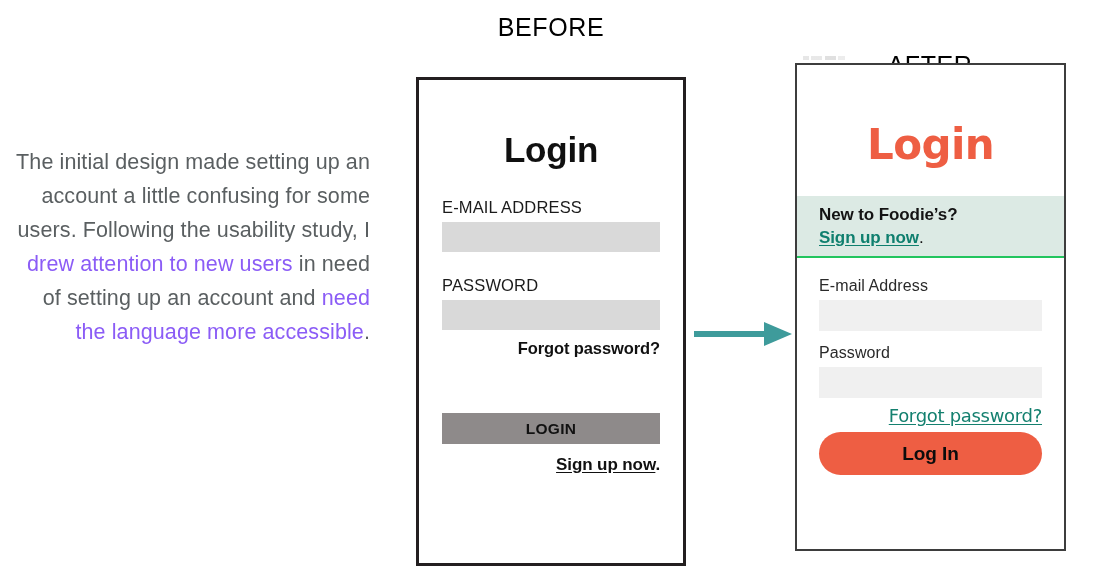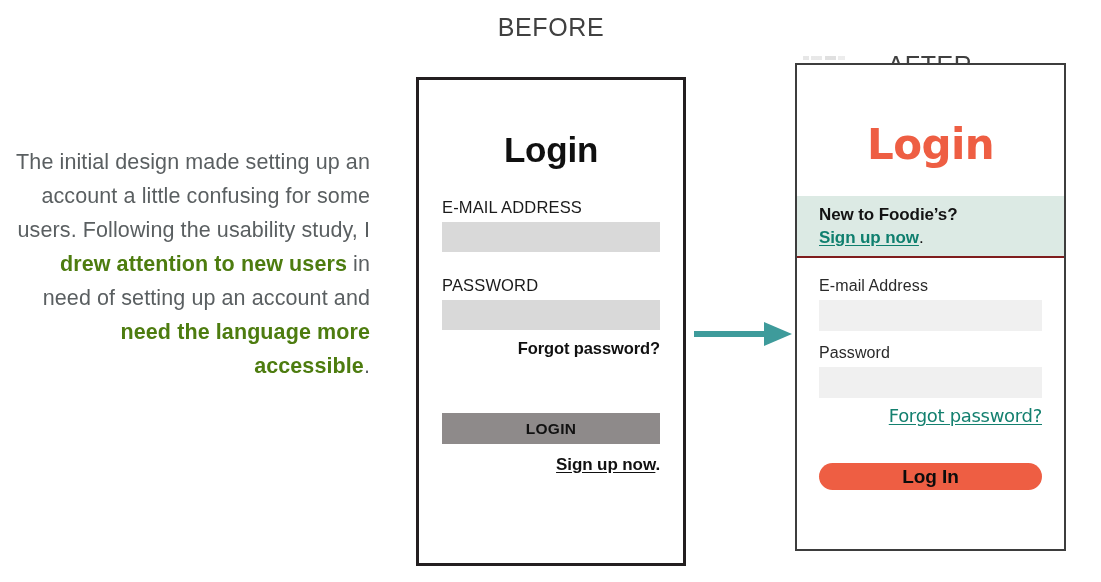--- a/index.html
+++ b/index.html
@@ -21,28 +21,28 @@
     position: absolute;
     left: 8px;
     top: 145px;
     width: 362px;
     text-align: right;
     font-size: 21.5px;
     line-height: 34px;
     color: #5a5f61;
     letter-spacing: 0.1px;
   }
-  #narrative b { color: #4d7c0f; font-weight: 700; }
+  #narrative b { color: #8b5cf6; font-weight: 400; }
 
   
   .col-header {
     position: absolute;
     font-size: 25px;
     letter-spacing: 0.6px;
-    color: #404040;
+    color: #000000;
     font-weight: 400;
     text-align: center;
   }
   #header-before { left: 416px; top: 13px; width: 270px; }
   #header-after  { left: 795px; top: 13px; width: 270px; margin-top: 38px; }
 
   
   .phone {
     position: absolute;
     background: #ffffff;
@@ -137,21 +137,21 @@
     color: #EE5E43;
     letter-spacing: -0.6px;
     font-family: "DejaVu Sans", sans-serif;
   }
   #after-banner {
     position: absolute;
     left: 0; right: 0;
     top: 131px;
     height: 62px;
     background: #dceae4;
-    border-bottom: 2px solid #7f1d1d;
+    border-bottom: 2px solid #22c55e;
     box-sizing: border-box;
     padding: 9px 0 0 22px;
   }
   #after-banner-q {
     font-size: 17px;
     font-weight: 700;
     color: #131313;
     letter-spacing: -0.1px;
   }
   #after-banner-link {
@@ -182,22 +182,22 @@
     text-align: right;
     margin-top: 7px;
     font-size: 18px;
     color: #14806f;
     text-decoration: underline;
     text-underline-offset: 2px;
     letter-spacing: -0.3px;
     font-family: "DejaVu Sans", sans-serif;
   }
   #after-login-btn {
-    margin-top: 37px;
-    height: 27px;
+    margin-top: 6px;
+    height: 43px;
     background: #EE5E43;
     border-radius: 21.5px;
     display: flex;
     align-items: center;
     justify-content: center;
     font-size: 19px;
     font-weight: 700;
     color: #0c0c0c;
     letter-spacing: -0.1px;
   }

